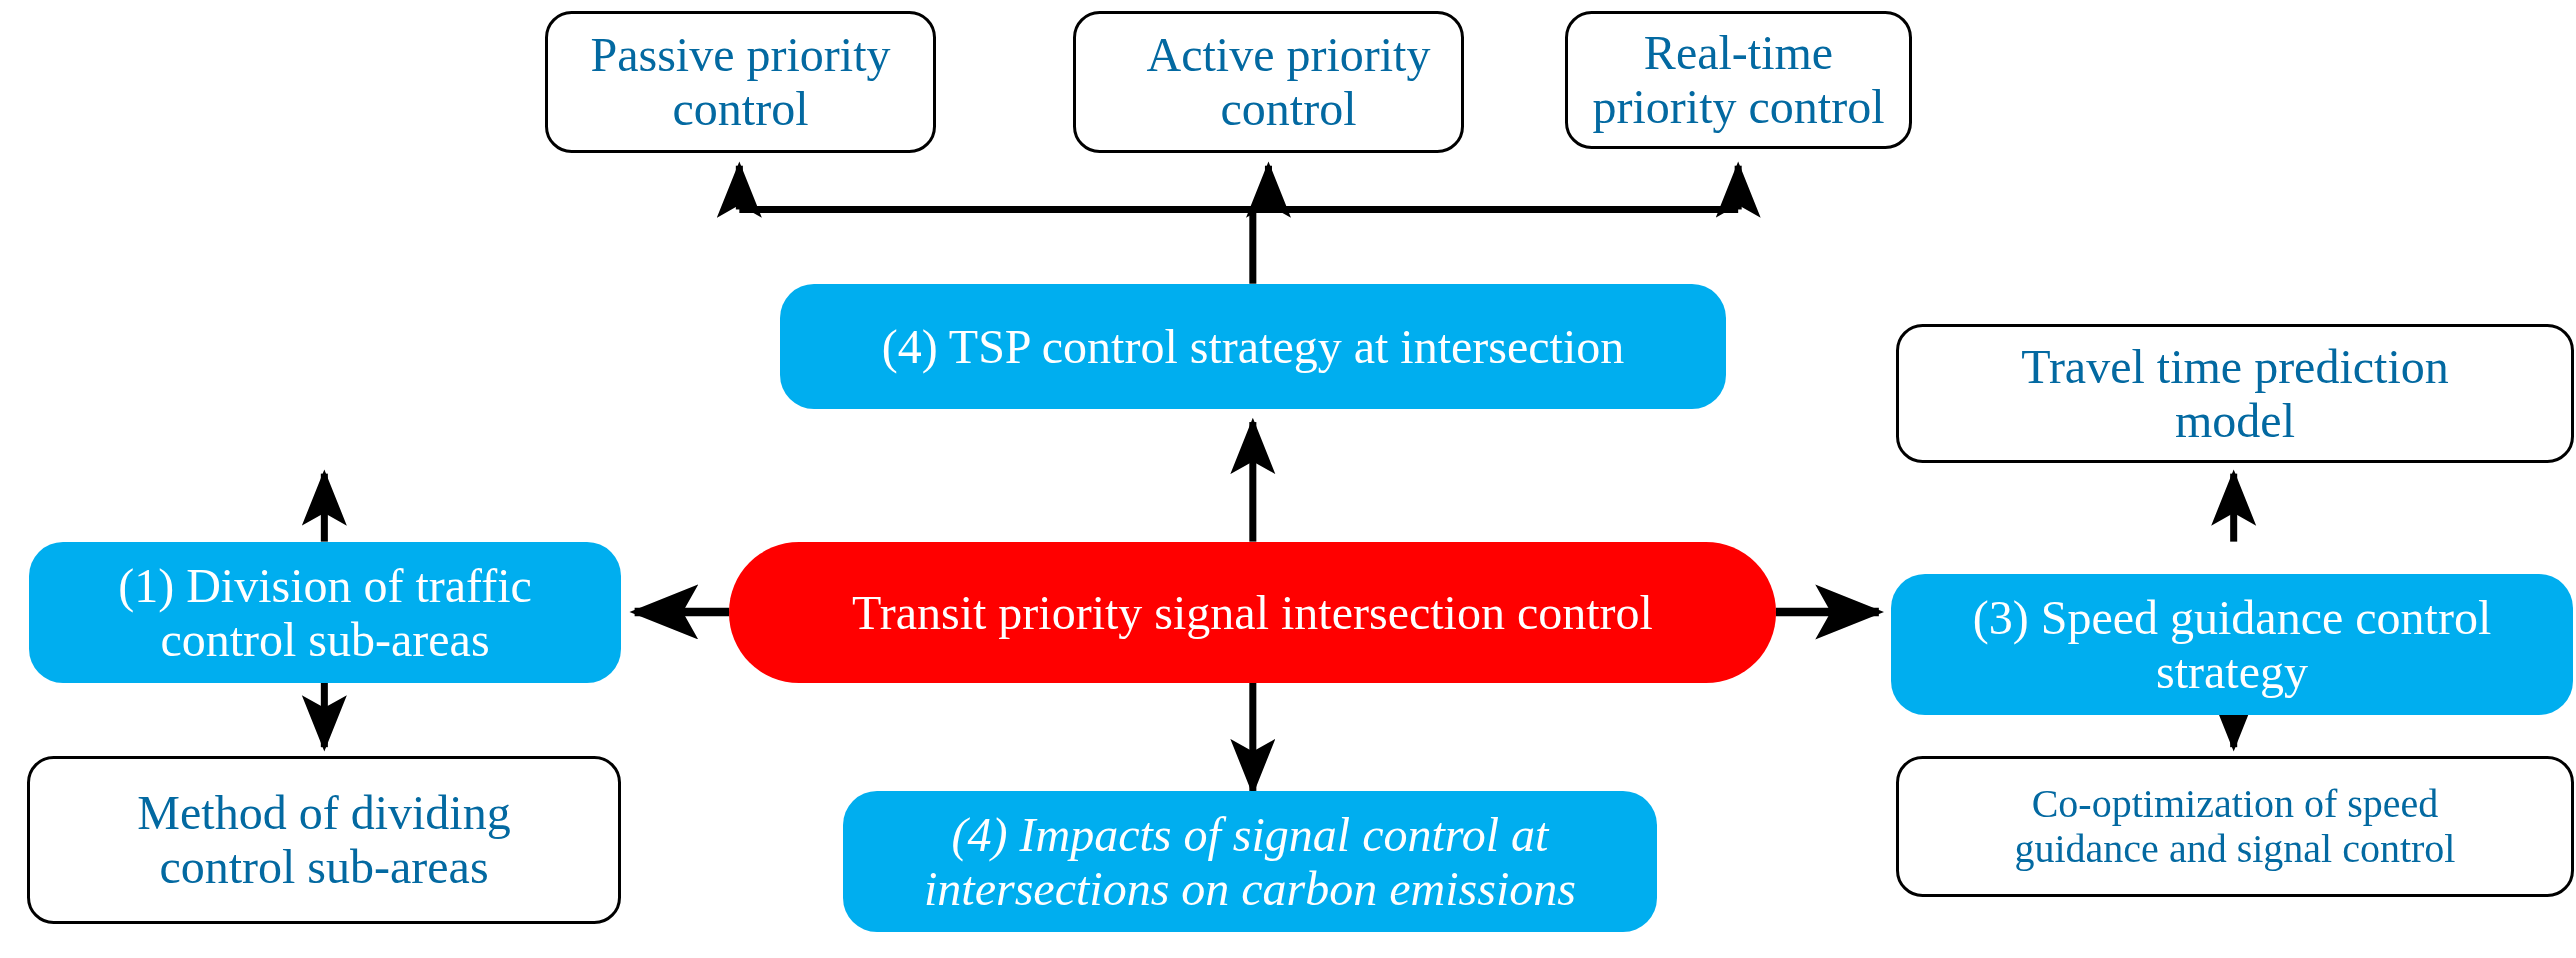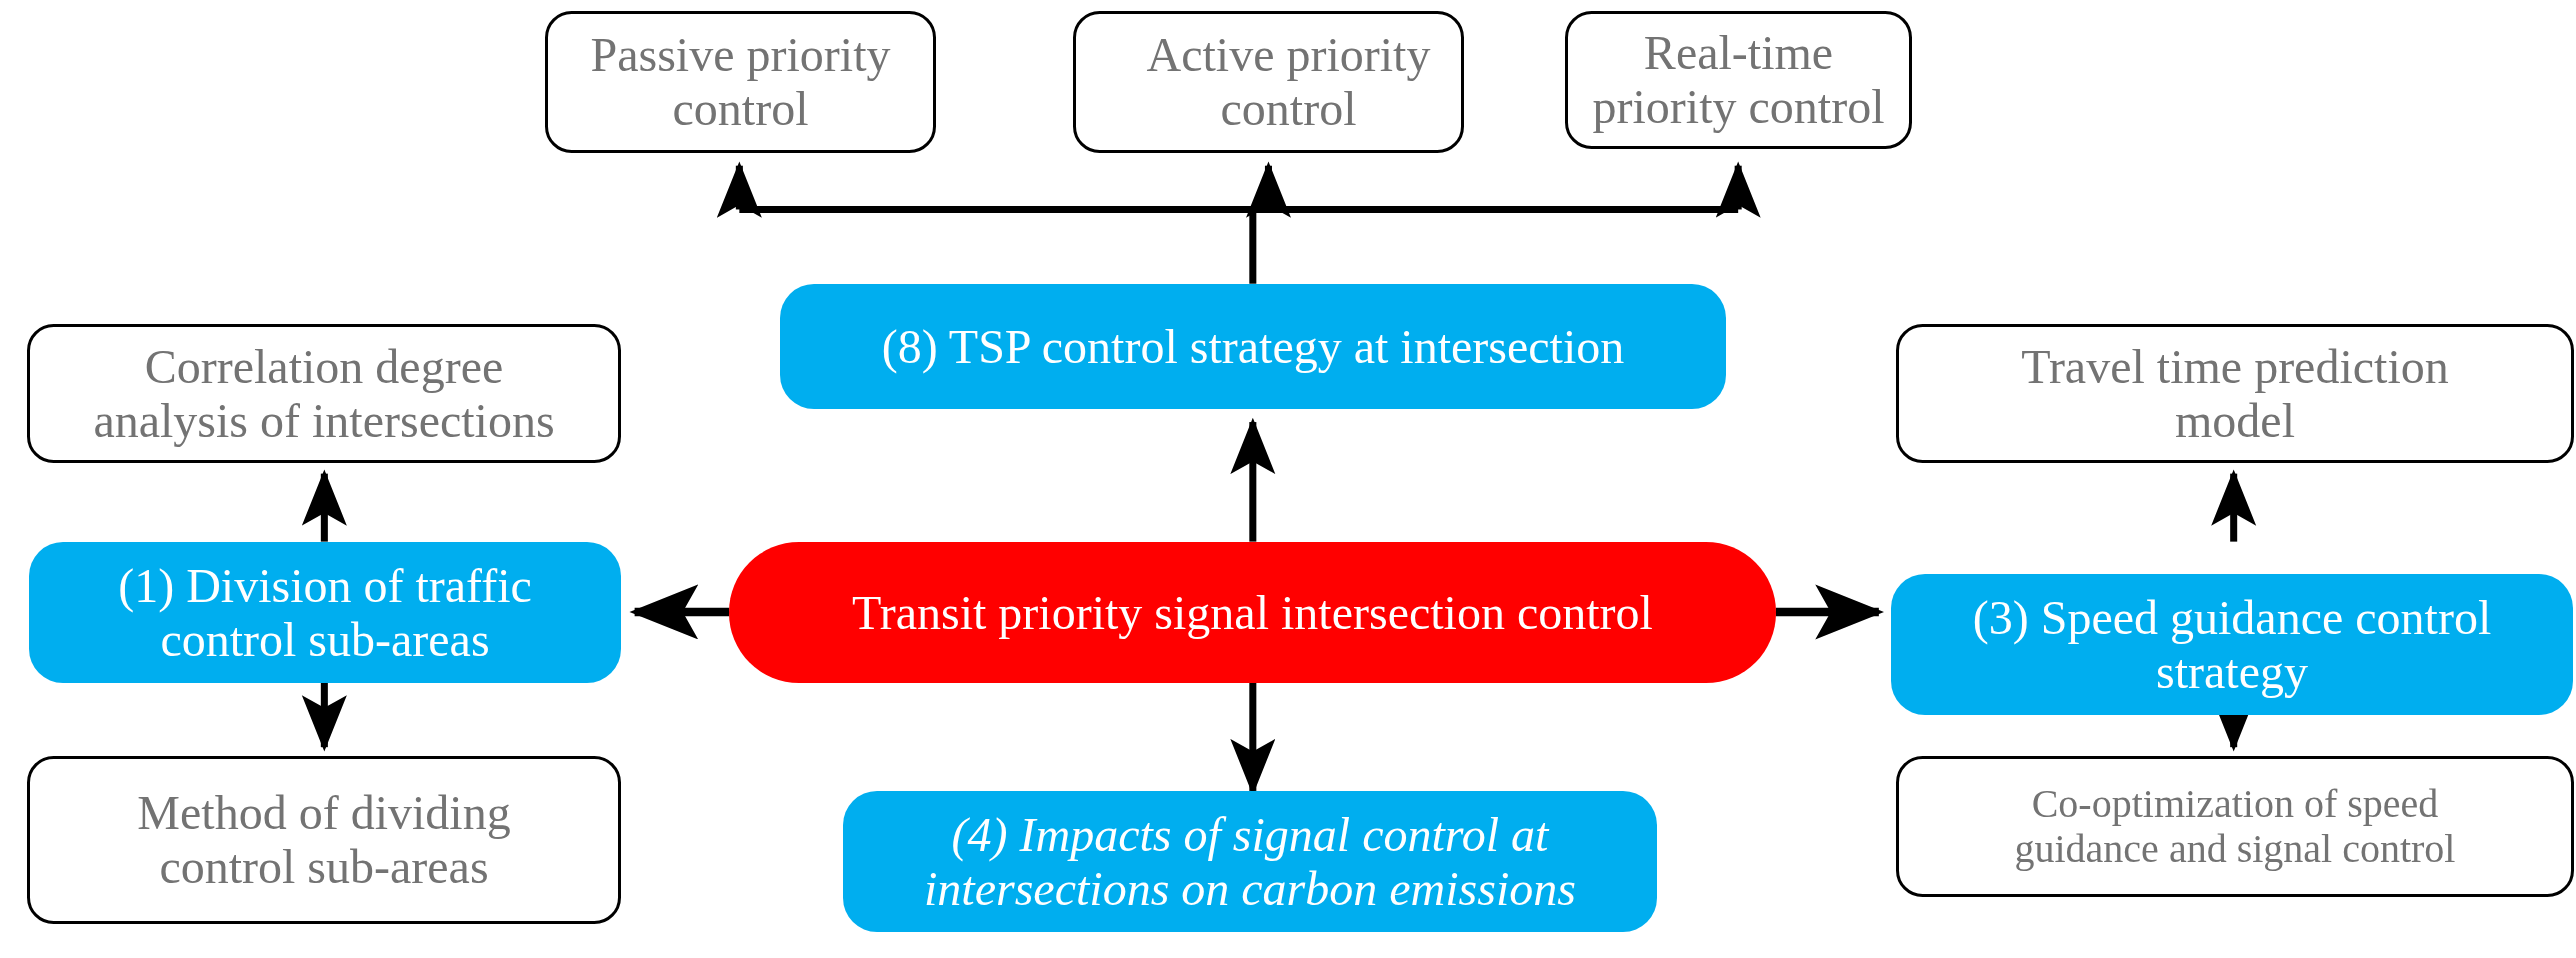--- a/index.html
+++ b/index.html
@@ -1,21 +1,21 @@
 <!DOCTYPE html>
 <html style="font-size:12.5px"><head>
 <meta charset="utf-8">
 <style>
   html,body{margin:0;padding:0;background:#fff;}
   #stage{position:relative;width:2576px;height:959px;background:#ffffff;
          font-family:"Liberation Serif","DejaVu Serif",serif;overflow:hidden;}
   .node{position:absolute;box-sizing:border-box;display:flex;align-items:center;
         justify-content:center;text-align:center;line-height:1.12;}
   .node span{display:block;padding:0 7.8px;white-space:pre-line;}
-  .outline{background:#ffffff;border:3.1px solid #000000;border-radius:26.6px;color:#737373;}
+  .outline{background:#ffffff;border:3.1px solid #000000;border-radius:26.6px;color:#0369a1;}
   .filled{border:none;border-radius:34px;color:#ffffff;}
   .blue{background:#00AEEF;}
   .red{background:#FF0000;}
   svg.edges{position:absolute;left:0;top:0;width:2576px;height:959px;pointer-events:none;}
 </style>
 </head>
 <body>
 
 <div id="stage">
 
@@ -58,27 +58,23 @@
     <span>Active priority
 control</span>
   </div>
 
   <div class="node outline" style="left:1565px;top:11px;width:347px;height:138px;font-size:48px;">
     <span>Real-time
 priority control</span>
   </div>
 
   <div class="node filled blue" style="left:780px;top:284px;width:946px;height:125px;font-size:48px;">
-    <span>(8) TSP control strategy at intersection</span>
+    <span>(4) TSP control strategy at intersection</span>
   </div>
 
-  <div class="node outline" style="left:27px;top:324px;width:594px;height:139px;font-size:48px;">
-    <span>Correlation degree
-analysis of intersections</span>
-  </div>
 
   <div class="node filled blue" style="left:29px;top:542px;width:592px;height:141px;font-size:48px;">
     <span>(1) Division of traffic
 control sub-areas</span>
   </div>
 
   <div class="node outline" style="left:27px;top:756px;width:594px;height:168px;font-size:48px;">
     <span>Method of dividing
 control sub-areas</span>
   </div>

